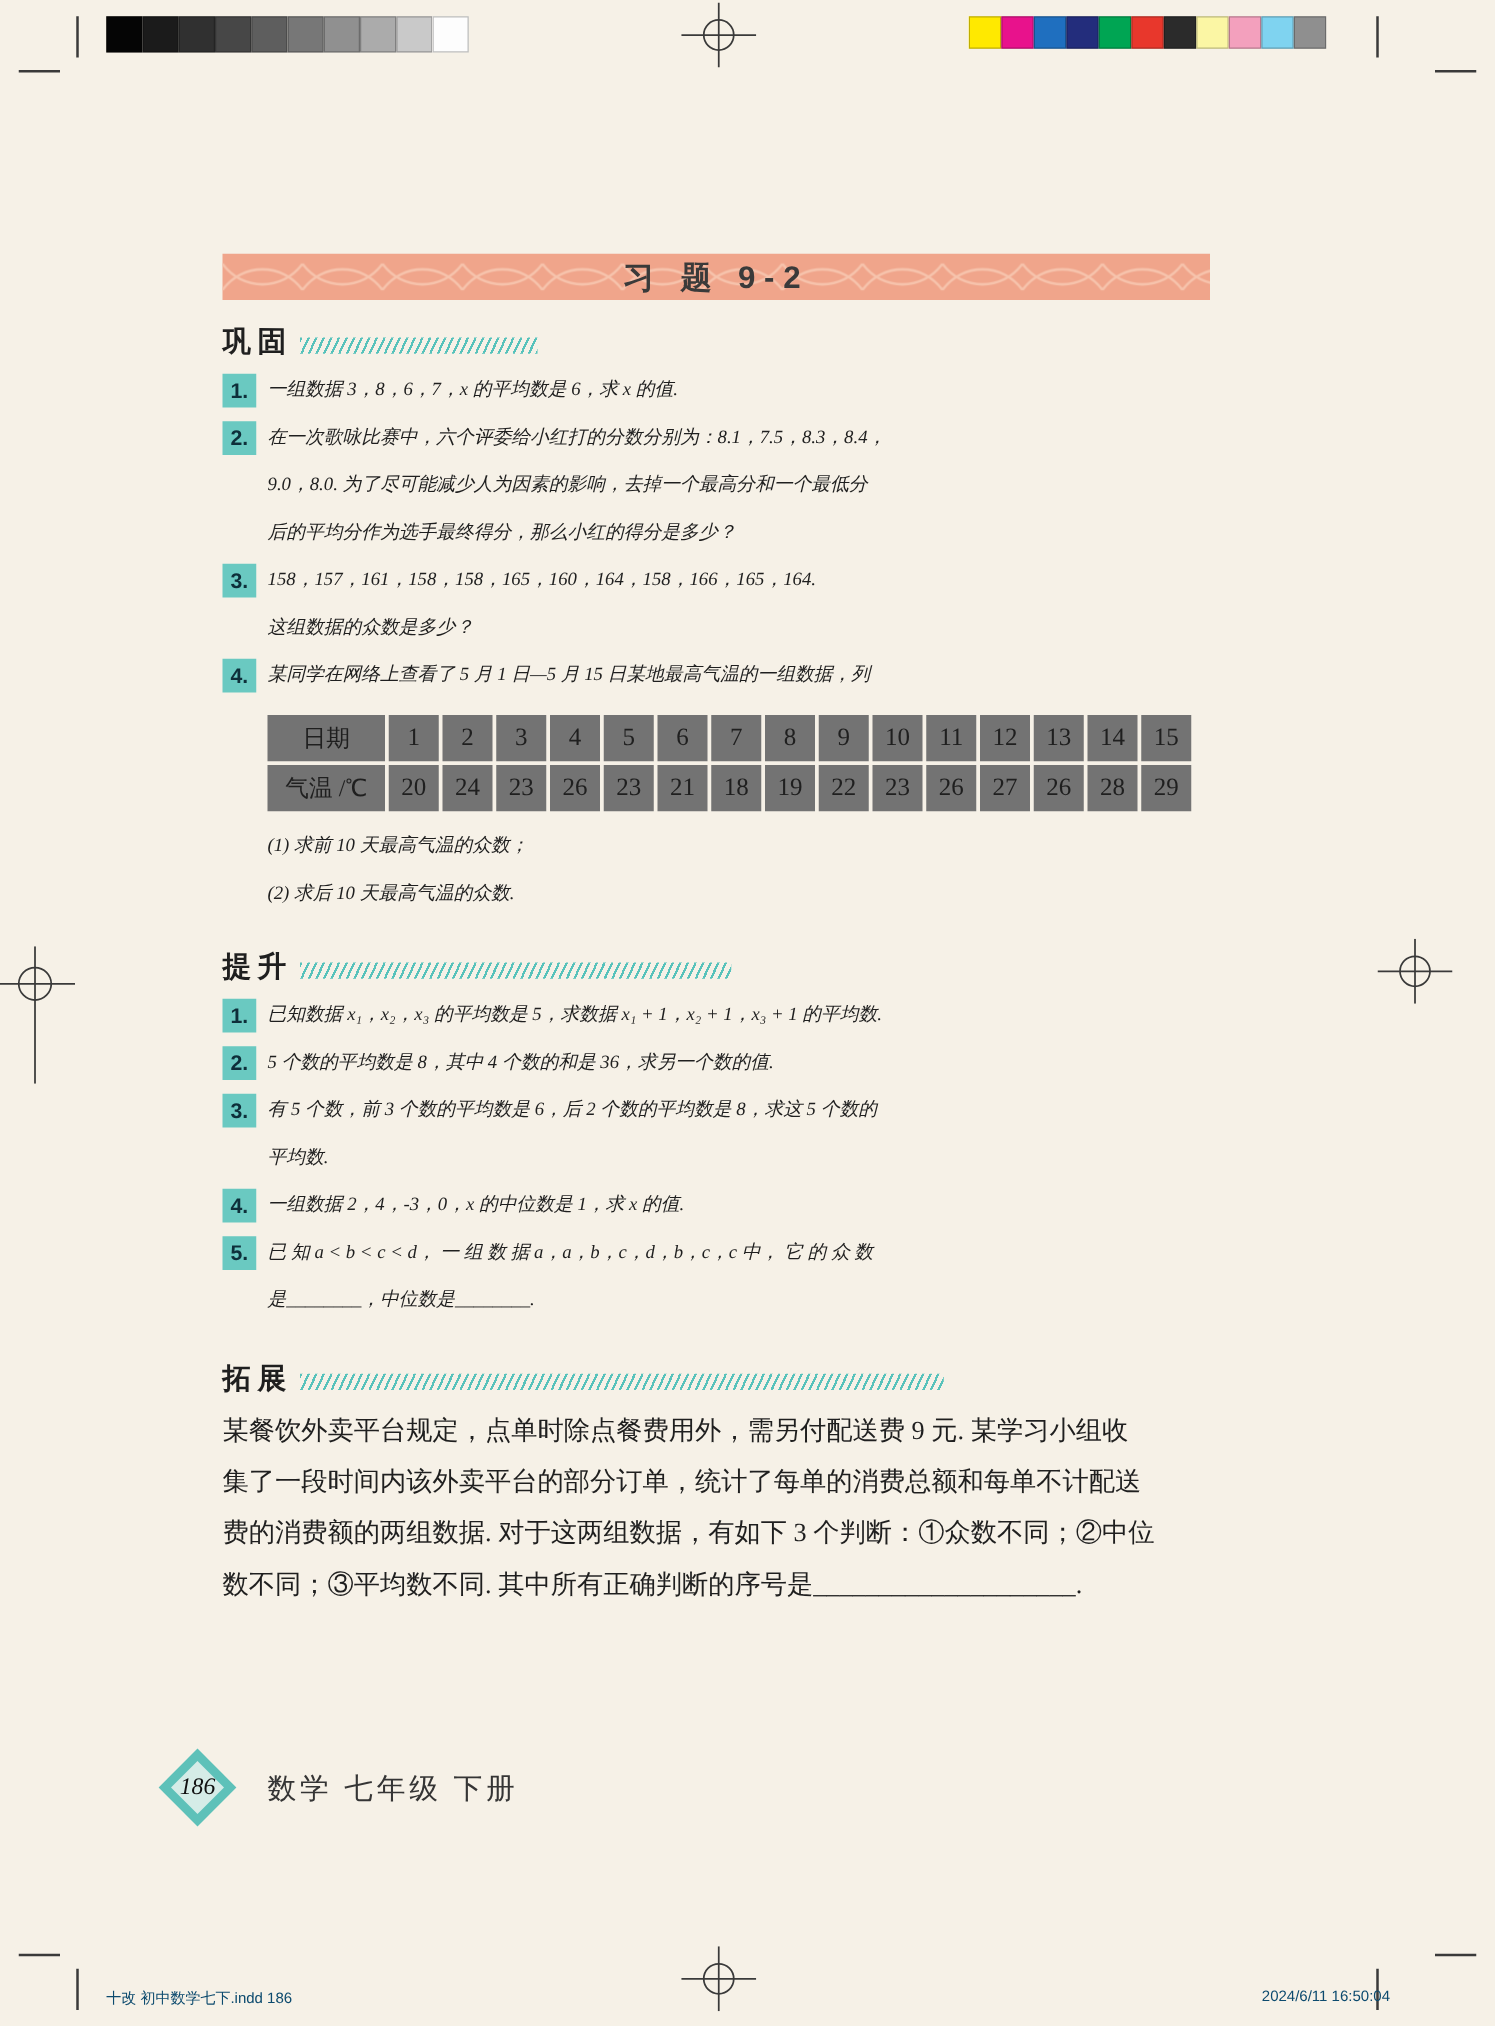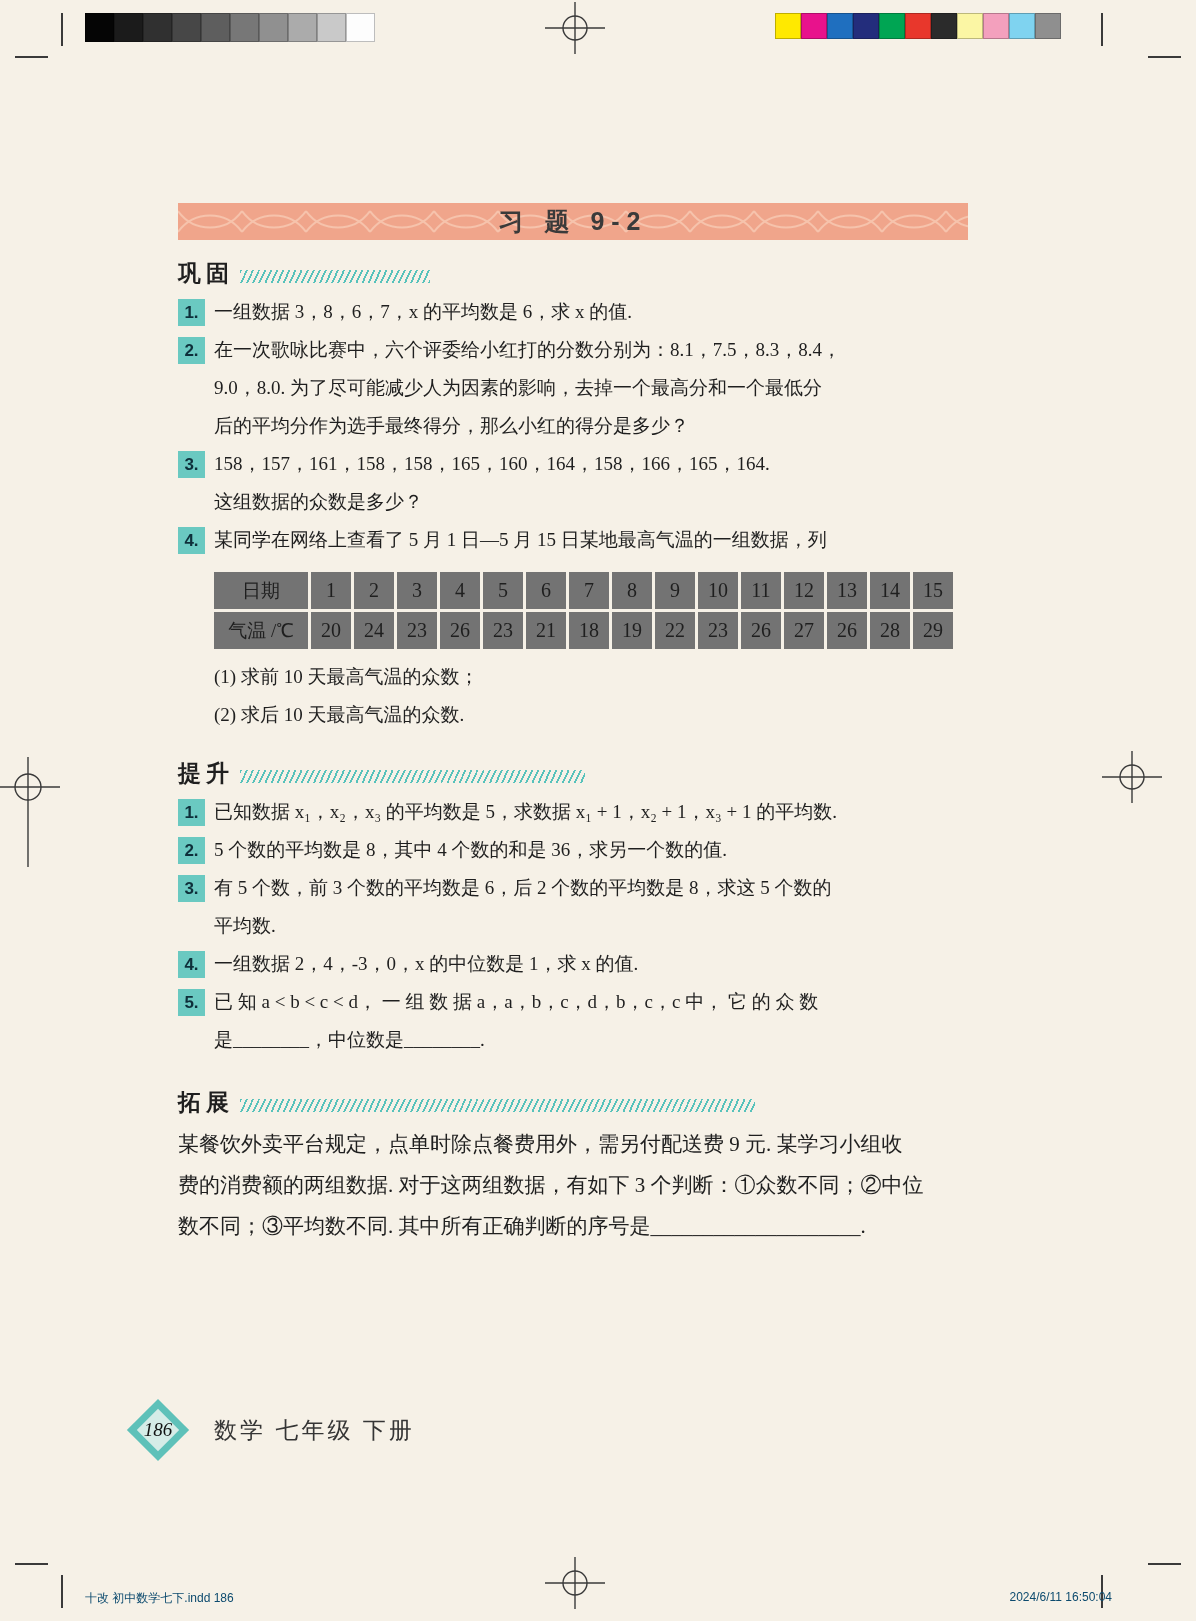--- a/index.html
+++ b/index.html
@@ -43,21 +43,21 @@
   .hatch { height:13px; margin:0 0 2px 6px;
            background:repeating-linear-gradient(115deg,#57c2bb 0 1.8px, rgba(0,0,0,0) 1.8px 5.5px); }
   .hatch.w1 { width:190px; } .hatch.w2 { width:345px; } .hatch.w3 { width:515px; }
 
   .problem { display:flex; }
   .badge { flex:0 0 27px; height:27px; margin:6px 9px 0 0;
            background:#6ac9c1; color:#0e2f3a;
            font-family:"Liberation Sans", sans-serif; font-weight:bold;
            font-size:17px; line-height:27px; text-align:center; }
   .ptext { flex:1; }
-  .pline { font-size:19px; line-height:38px; }
+  .pline { font-size:15px; line-height:38px;font-style:italic; }
 
   .temp-table { border-collapse:separate; border-spacing:3px; margin:10px 0 6px -3px; }
   .temp-table td { background:#737373; text-align:center; font-size:20px;
                    height:37px; width:40px; color:#1f1f1f; }
   .temp-table td.th { width:94px; font-size:19px; }
 
   .para { margin-top:10px; }
   .para-line { font-size:21px; line-height:41px; }
 
   
@@ -275,20 +275,21 @@
       </div>
     </div>
 
     <div class="sec-heading m3">
       <span class="sec-txt">拓展</span>
       <span class="hatch w3"></span>
     </div>
 
     <div class="para">
       <div class="para-line">某餐饮外卖平台规定，点单时除点餐费用外，需另付配送费 9 元. 某学习小组收</div>
+      <div class="para-line">集了一段时间内该外卖平台的部分订单，统计了每单的消费总额和每单不计配送</div>
       <div class="para-line">费的消费额的两组数据. 对于这两组数据，有如下 3 个判断：①众数不同；②中位</div>
       <div class="para-line">数不同；③平均数不同. 其中所有正确判断的序号是____________________.</div>
     </div>
 
   </div>
 
   <div class="page-footer">
     <div class="diamond-wrap">
       <div class="diamond-outer"></div>
       <div class="diamond-inner"></div>

